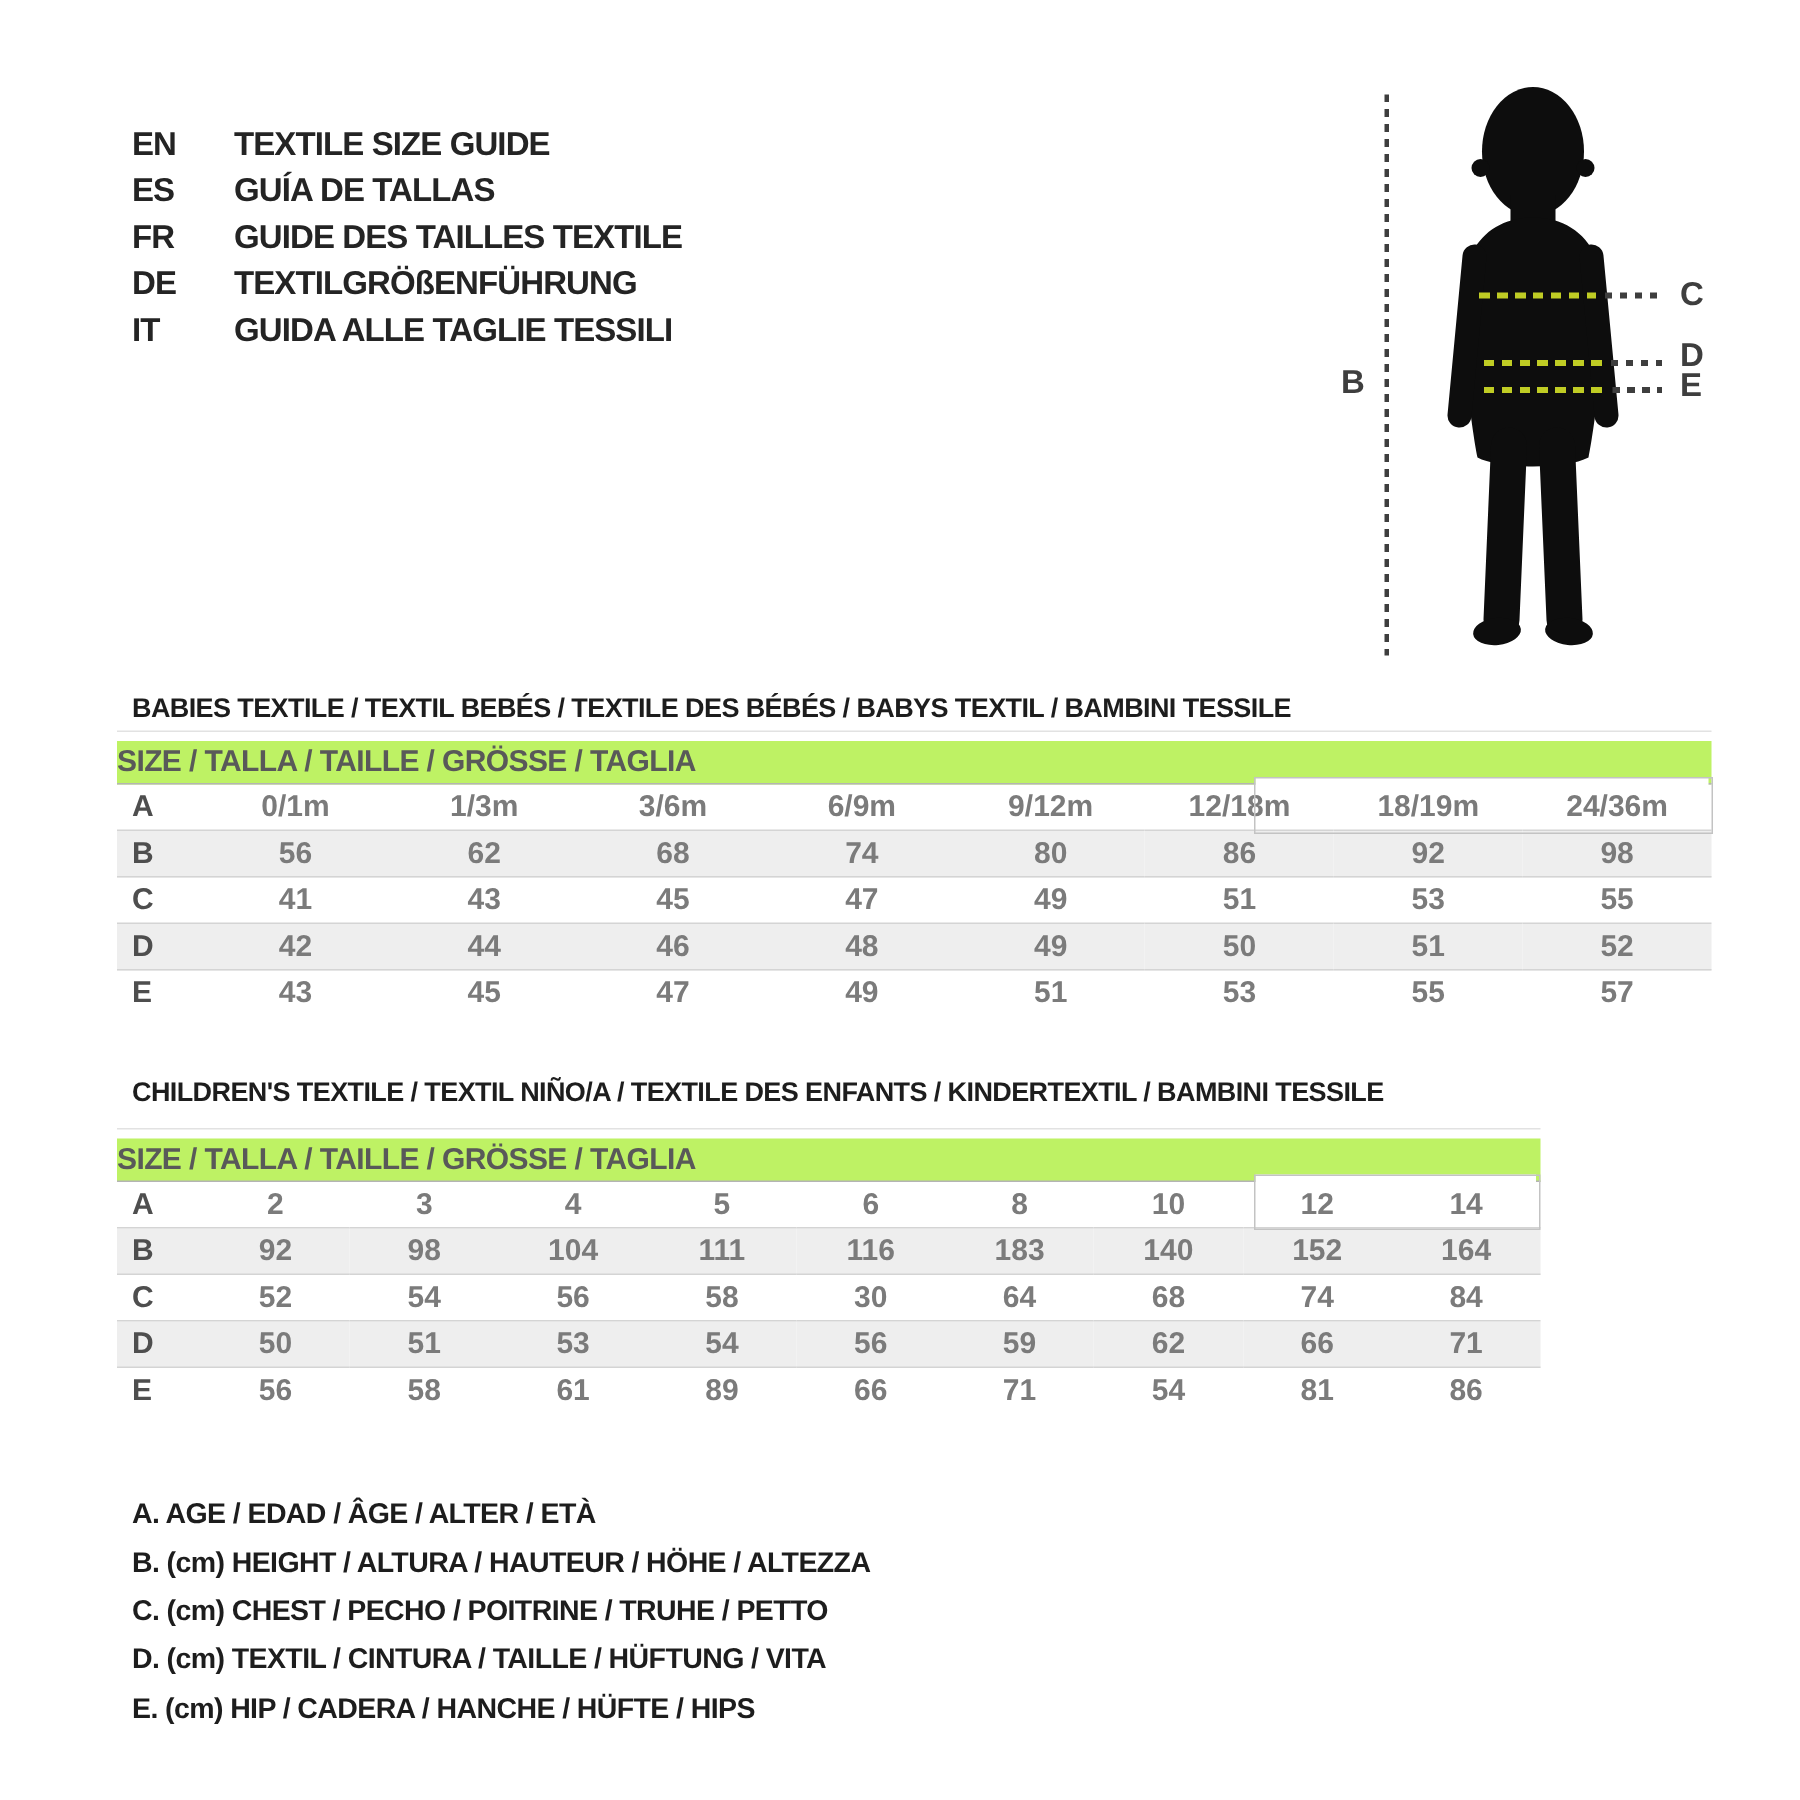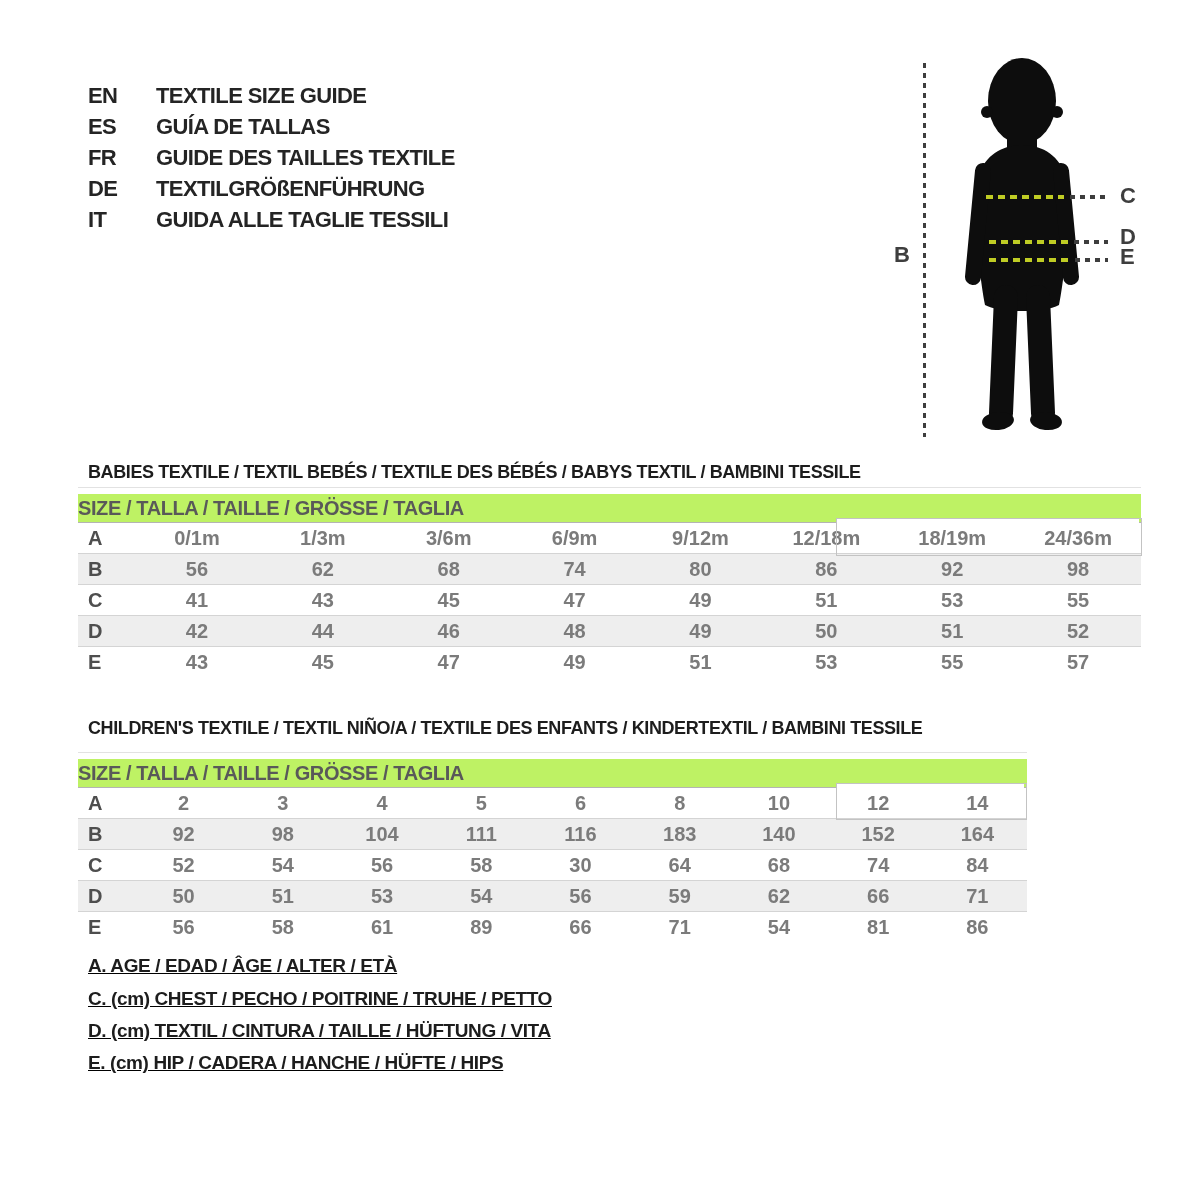--- a/index.html
+++ b/index.html
@@ -65,21 +65,21 @@
 
   
   .hl-notch { position:absolute; background:#ffffff; }
   .hl-box   { position:absolute; border:1px solid #c3c3c3; background:transparent; }
   .hl-notch.babies   { left:837px; top:518px; width:302px; height:6px; }
   .hl-box.babies     { left:836px; top:518px; width:304px; height:36px; }
   .hl-notch.children { left:837px; top:783px; width:187px; height:5px; }
   .hl-box.children   { left:836px; top:783px; width:189px; height:35px; }
 
   
-  .legend { position:absolute; left:88px; top:950px;text-decoration:underline; }
+  .legend { position:absolute; left:88px; top:994px; }
   .legend-row {
     height:32.4px; display:flex; align-items:center; font-size:19px; font-weight:700;
     color:#1d1d1d; letter-spacing:-0.4px; white-space:nowrap;
   }
 </style>
 </head>
 <body>
 
 <div class="canvas">
 
@@ -269,18 +269,19 @@
             <td>86</td>
           </tr>
         </tbody>
       </table>
   </div>
   <div class="hl-notch children"></div>
   <div class="hl-box children"></div>
 
   <section class="legend">
     <div class="legend-row">A. AGE / EDAD / ÂGE / ALTER / ETÀ</div>
+    <div class="legend-row">B. (cm) HEIGHT / ALTURA / HAUTEUR / HÖHE / ALTEZZA</div>
     <div class="legend-row">C. (cm) CHEST / PECHO / POITRINE / TRUHE / PETTO</div>
     <div class="legend-row">D. (cm) TEXTIL / CINTURA / TAILLE / HÜFTUNG / VITA</div>
     <div class="legend-row">E. (cm) HIP / CADERA / HANCHE / HÜFTE / HIPS</div>
   </section>
 
 </div>
 
 </body></html>

